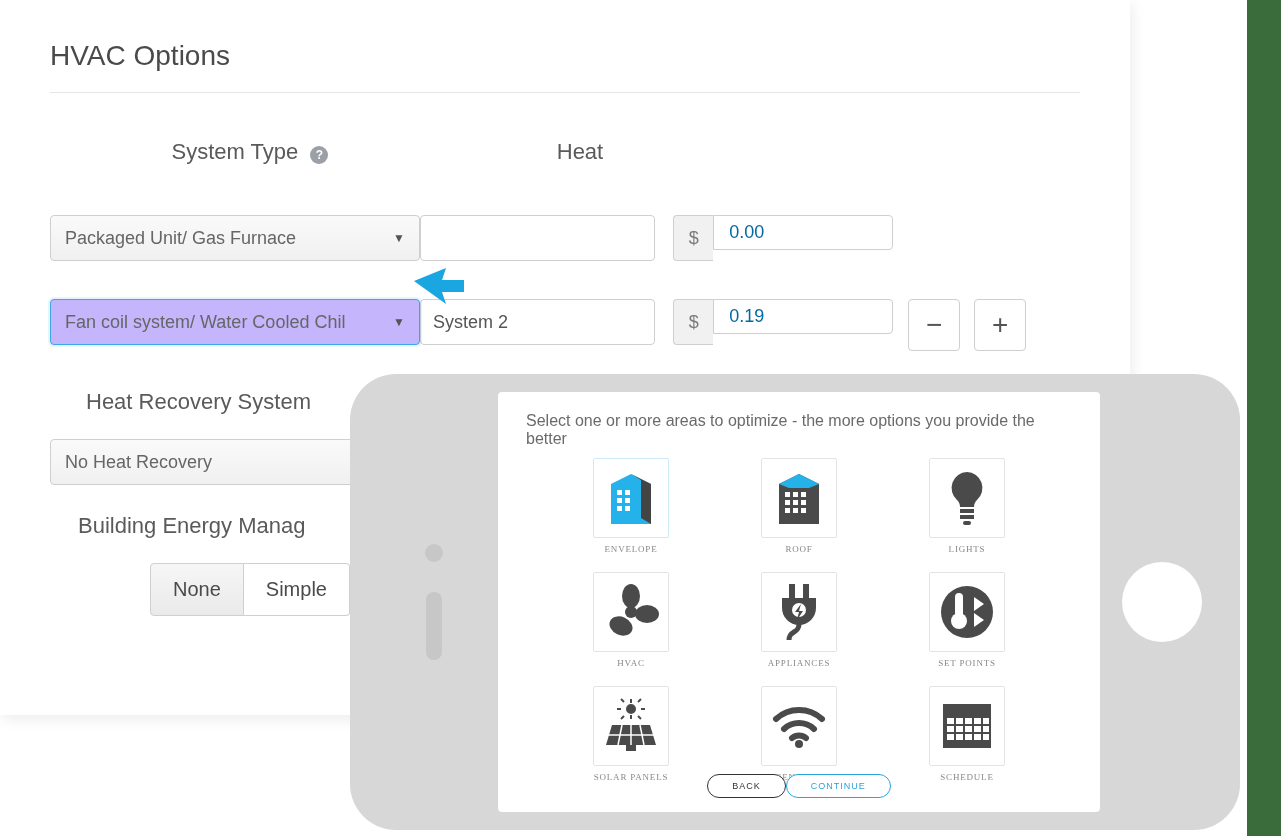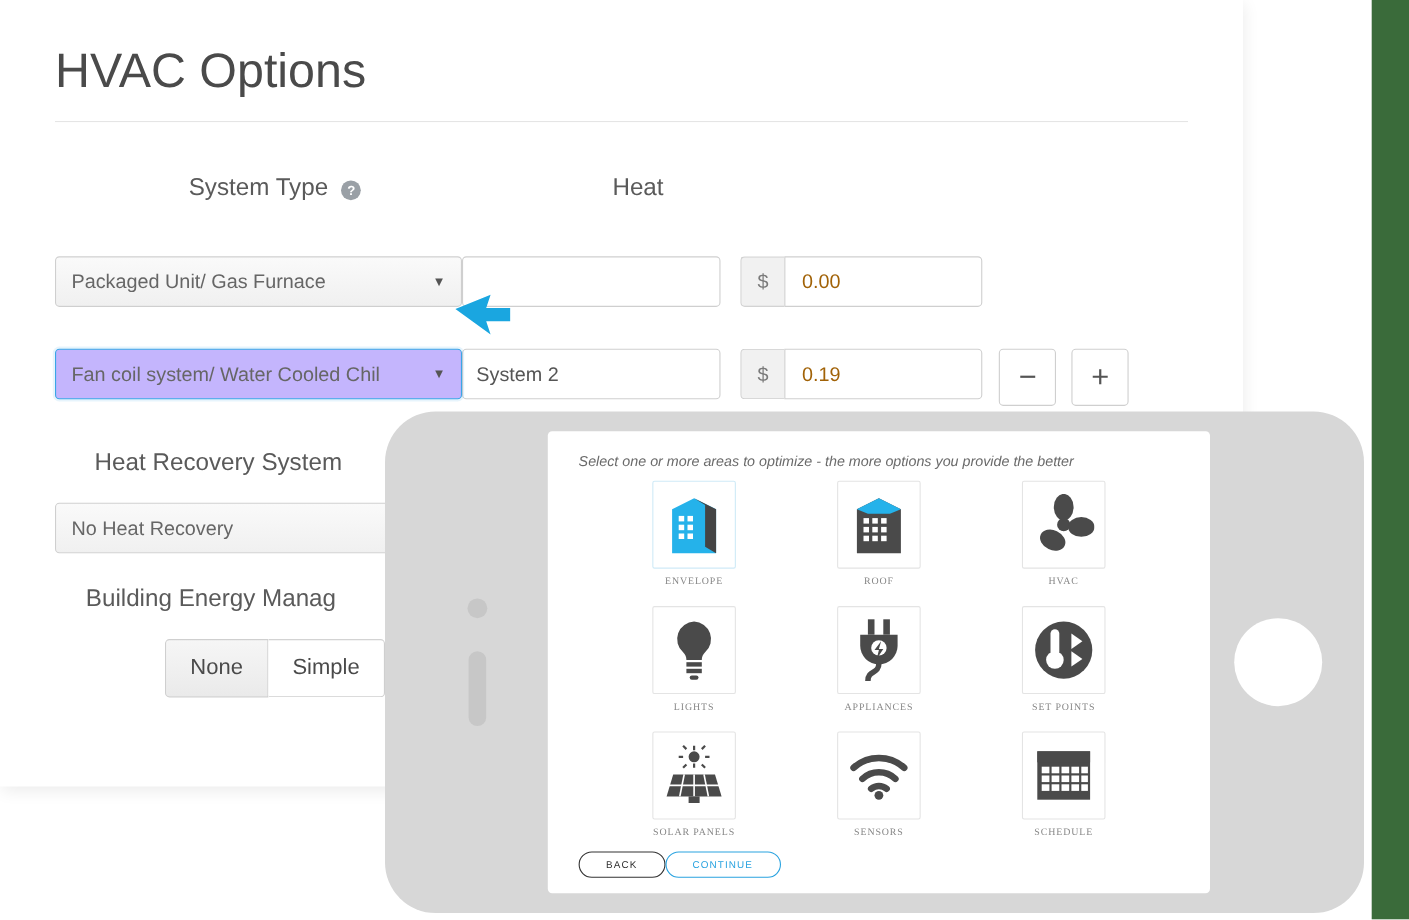--- a/index.html
+++ b/index.html
@@ -4,42 +4,42 @@
 <style>
   * { box-sizing: border-box; }
   html, body { margin: 0; padding: 0; font-family: "Helvetica Neue", Arial, sans-serif; }
   body { width: 1281px; height: 836px; position: relative; overflow: hidden; background: #fff; font-weight: 300; }
 
   
   .green-bar { position: absolute; right: 0; top: 0; width: 34px; height: 100%; background: #3a6b3a; }
 
   
   .card { position: absolute; left: 0; top: 0; width: 1130px; height: 715px; background: #fff; border: 0; box-shadow: 2px 4px 14px rgba(0,0,0,.08); padding: 40px 50px; }
-  .page-title { font-size: 44px; color:#4a4a4a; font-weight: 300; margin: 0 0 20px 0; }
+  .page-title { font-size: 28px; color:#4a4a4a; font-weight: 300; margin: 0 0 20px 0; }
   .hr { border:0; border-top:1px solid #e5e5e5; margin: 8px 0 46px; }
 
   .row { display: flex; gap: 0; align-items: flex-start; margin-bottom: 38px; margin-top: 37px; }
   .col { }
   .col.system { width: 400px; }
   .col.desc   { width: 280px; }
   .col.cost   { width: 260px; }
   .col.steppers { width: 190px; display:flex; gap:14px; justify-content:flex-start; align-items:center; }
 
   .field-label { font-size: 22px; color:#5a5a5a; text-align:center; margin-bottom: 28px; }
   .help { display:inline-block; width:18px; height:18px; border-radius:50%; background:#9aa0a6; color:#fff; font-size:12px; line-height:18px; text-align:center; margin-left:6px; font-weight:700; }
 
   .select { width: 370px; height:46px; background: linear-gradient(#fafafa,#f0f0f0); border:1px solid #cfcfcf; border-radius:4px; display:flex; align-items:center; padding: 0 14px; color:#666; font-size:18px; position:relative; }
   .select.active { border:1.5px solid #3aa6e6; box-shadow: 0 0 0 2px rgba(58,166,230,.12); background:#c4b5fd; }
   .select .caret { position:absolute; right:14px; top:50%; transform:translateY(-50%); color:#555; font-size:12px; }
 
   .text-input { width:235px; height:46px; border:1px solid #cfcfcf; border-radius:4px; padding: 0 12px; font-size:18px; color:#555; }
 
   .cost-group { display:flex; }
   .cost-prefix { width:40px; height:46px; background:#f1f1f1; border:1px solid #cfcfcf; border-right:0; border-radius:4px 0 0 4px; display:flex; align-items:center; justify-content:center; color:#7a7a7a; font-size:18px; }
-  .cost-input { width:180px; height:46px; border:1px solid #cfcfcf; border-radius:0 4px 4px 0; padding:0 15px; font-size:18px; color:#a16207; }
+  .cost-input { width:180px; height:35px; border:1px solid #cfcfcf; border-radius:0 4px 4px 0; padding:0 15px; font-size:18px; color:#0369a1; }
 
   .step-btn { width:52px; height:52px; border:1px solid #cfcfcf; border-radius:4px; background:#fff; font-size:28px; line-height:1; color:#555; display:flex; align-items:center; justify-content:center; }
 
   .section-label { font-size:22px; color:#5a5a5a; margin: 12px 0 24px 36px; }
 
   .toggle-group { display:flex; margin-left:100px; }
   .toggle-btn { border:1px solid #cfcfcf; background:#fff; padding: 14px 22px; font-size:20px; color:#4a4a4a; }
   .toggle-btn:first-child { border-radius:4px 0 0 4px; }
   .toggle-btn:last-child  { border-radius:0 4px 4px 0; }
   .toggle-btn.active { background: linear-gradient(#f6f6f6,#eaeaea); }
@@ -49,29 +49,29 @@
   .cursor-arrow { position:absolute; left:412px; top:264px; width:52px; height:46px; }
 
   
   .device { position:absolute; left:350px; top:374px; width:890px; height:456px; background:#d7d7d7; border-radius:46px; }
   .device .camera-slot { position:absolute; left:48px; top:50%; transform:translateY(-50%); width:72px; }
   .device .camera-top  { width:18px; height:18px; border-radius:50%; background:#c7c7c7; margin:0 auto 30px; }
   .device .camera-pill { width:16px; height:68px; border-radius:10px; background:#c7c7c7; margin:0 auto; }
   .device .home-btn    { position:absolute; right:38px; top:50%; transform:translateY(-50%); width:80px; height:80px; border-radius:50%; background:#fff; }
 
   .screen { position:absolute; left:148px; top:18px; right:140px; bottom:18px; background:#fff; border-radius:4px; padding: 20px 28px; }
-  .screen-instr { font-size:13px; color:#6a6a6a; margin-bottom:10px;font-style:italic; }
+  .screen-instr { font-size:16px; color:#6a6a6a; margin-bottom:10px; }
 
   .icon-grid { display:grid; grid-template-columns: repeat(3, 128px); gap: 18px 40px; justify-content:center; margin-top:8px;font-family:Liberation Serif, serif; }
   .icon-cell { text-align:center; }
   .icon-tile { width:76px; height:80px; border:1px solid #e4e4e4; border-radius:2px; margin:0 auto 6px; display:flex; align-items:center; justify-content:center; background:#fff; }
   .icon-tile.selected { border-color:#cfeaf7; }
   .icon-caption { font-size:9px; letter-spacing:.8px; color:#888; text-transform:uppercase; }
 
-  .screen-footer { position:absolute; left:28px; right:28px; bottom:14px; display:flex; justify-content:flex-start; }
+  .screen-footer { position:absolute; left:28px; right:28px; bottom:14px; display:flex; justify-content:center; }
   .pill-btn { border:1.5px solid #333; border-radius:20px; padding:6px 24px; font-size:9px; letter-spacing:1px; background:#fff; color:#333; }
   .pill-btn.primary { border-color:#2aa3e0; color:#2aa3e0; }
 
   svg.icon { display:block; }
 </style>
 </head>
 <body>
 
 <div class="green-bar"></div>
 
@@ -198,42 +198,42 @@
                 <rect x="22" y="40" width="5" height="5"></rect>
                 <rect x="30" y="40" width="5" height="5"></rect>
             </g>
           </svg>
         </div>
         <div class="icon-caption">ROOF</div>
       </div>
 
       <div class="icon-cell">
         <div class="icon-tile">
+          <svg class="icon" width="44" height="60" viewBox="0 0 44 60">
+            <path d="M22 4a16 16 0 0 0-10 28c2 2 3 4 3 7h14c0-3 1-5 3-7A16 16 0 0 0 22 4z" fill="#4a4a4a"></path>
+            <rect x="15" y="41" width="14" height="4" fill="#4a4a4a"></rect>
+            <rect x="15" y="47" width="14" height="4" fill="#4a4a4a"></rect>
+            <rect x="18" y="53" width="8" height="4" rx="2" fill="#4a4a4a"></rect>
+          </svg>
+        </div>
+        <div class="icon-caption">LIGHTS</div>
+      </div>
+
+      <div class="icon-cell">
+        <div class="icon-tile">
           <svg class="icon" width="56" height="56" viewBox="0 0 56 56">
             <g fill="#4a4a4a">
               <circle cx="28" cy="28" r="6"></circle>
               <ellipse cx="28" cy="12" rx="9" ry="12"></ellipse>
               <ellipse cx="44" cy="30" rx="12" ry="9"></ellipse>
               <ellipse cx="18" cy="42" rx="12" ry="9" transform="rotate(25 18 42)"></ellipse>
             </g>
           </svg>
         </div>
         <div class="icon-caption">HVAC</div>
-      </div>
-
-      <div class="icon-cell">
-        <div class="icon-tile">
-          <svg class="icon" width="44" height="60" viewBox="0 0 44 60">
-            <path d="M22 4a16 16 0 0 0-10 28c2 2 3 4 3 7h14c0-3 1-5 3-7A16 16 0 0 0 22 4z" fill="#4a4a4a"></path>
-            <rect x="15" y="41" width="14" height="4" fill="#4a4a4a"></rect>
-            <rect x="15" y="47" width="14" height="4" fill="#4a4a4a"></rect>
-            <rect x="18" y="53" width="8" height="4" rx="2" fill="#4a4a4a"></rect>
-          </svg>
-        </div>
-        <div class="icon-caption">LIGHTS</div>
       </div>
 
       <div class="icon-cell">
         <div class="icon-tile">
           <svg class="icon" width="50" height="60" viewBox="0 0 50 60">
             <rect x="15" y="2" width="6" height="14" fill="#4a4a4a"></rect>
             <rect x="29" y="2" width="6" height="14" fill="#4a4a4a"></rect>
             <path d="M8 16h34v10a17 17 0 0 1-34 0z" fill="#4a4a4a"></path>
             <circle cx="25" cy="28" r="7" fill="#fff"></circle>
             <path d="M27 22l-6 8h4l-2 8 6-9h-4z" fill="#4a4a4a"></path>

